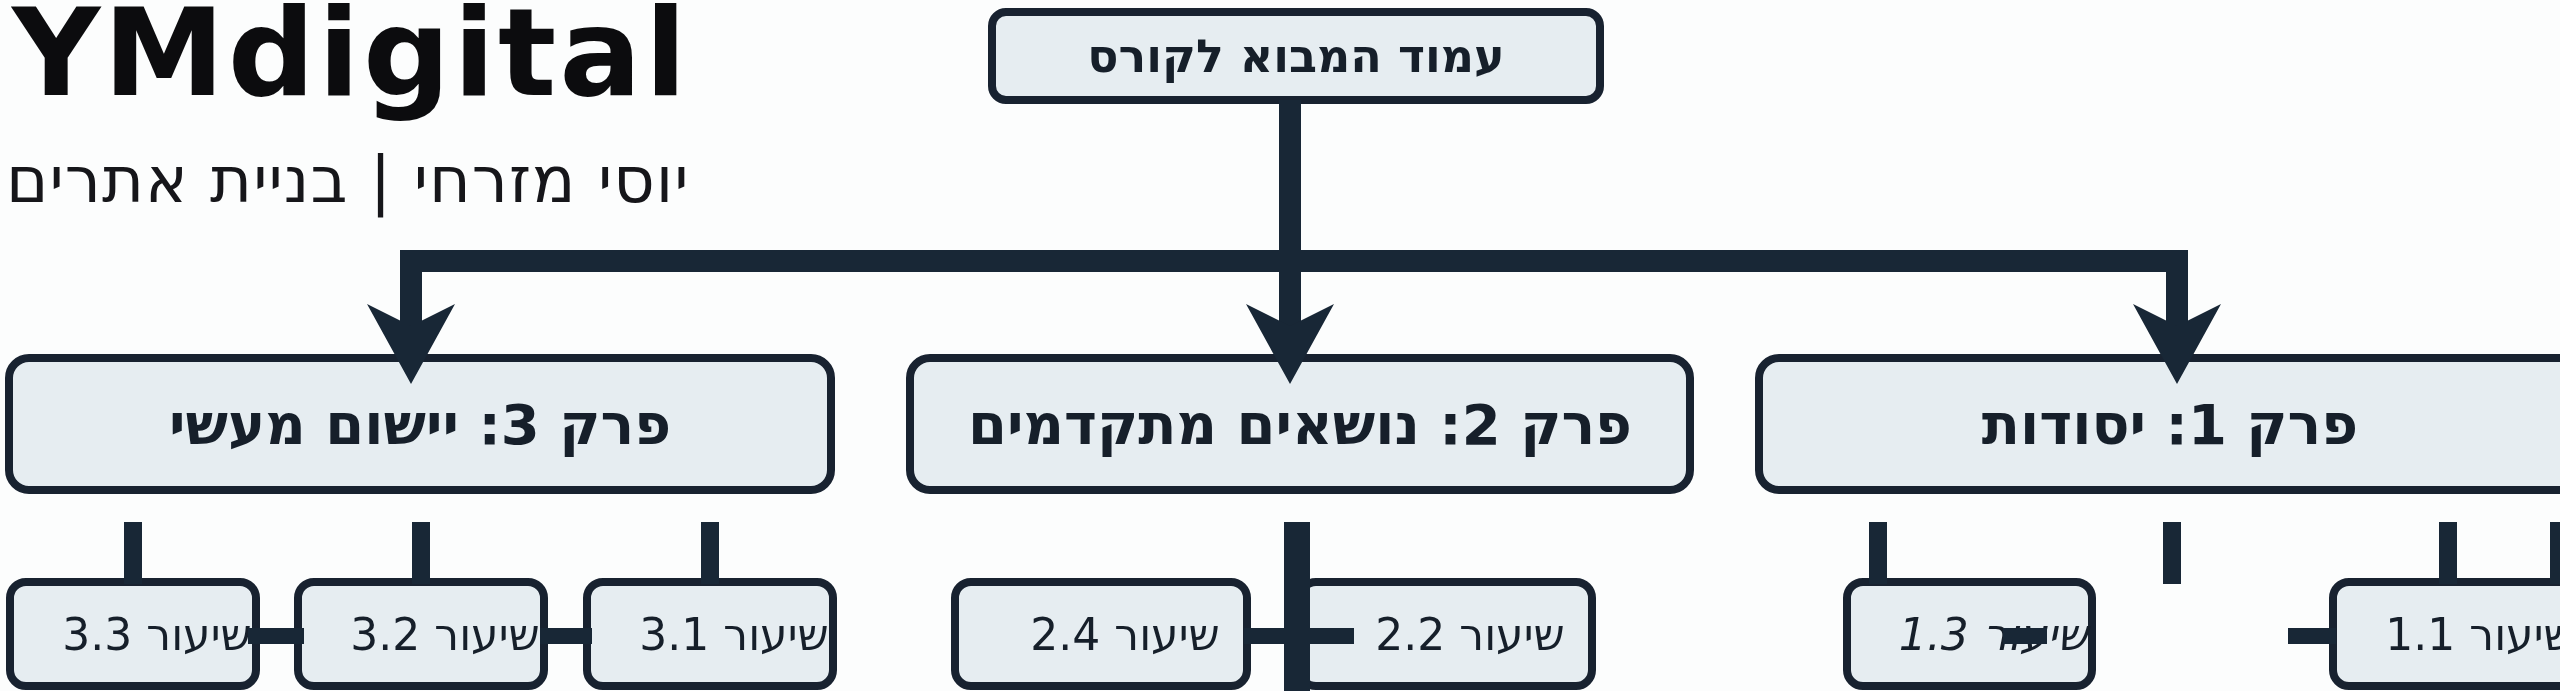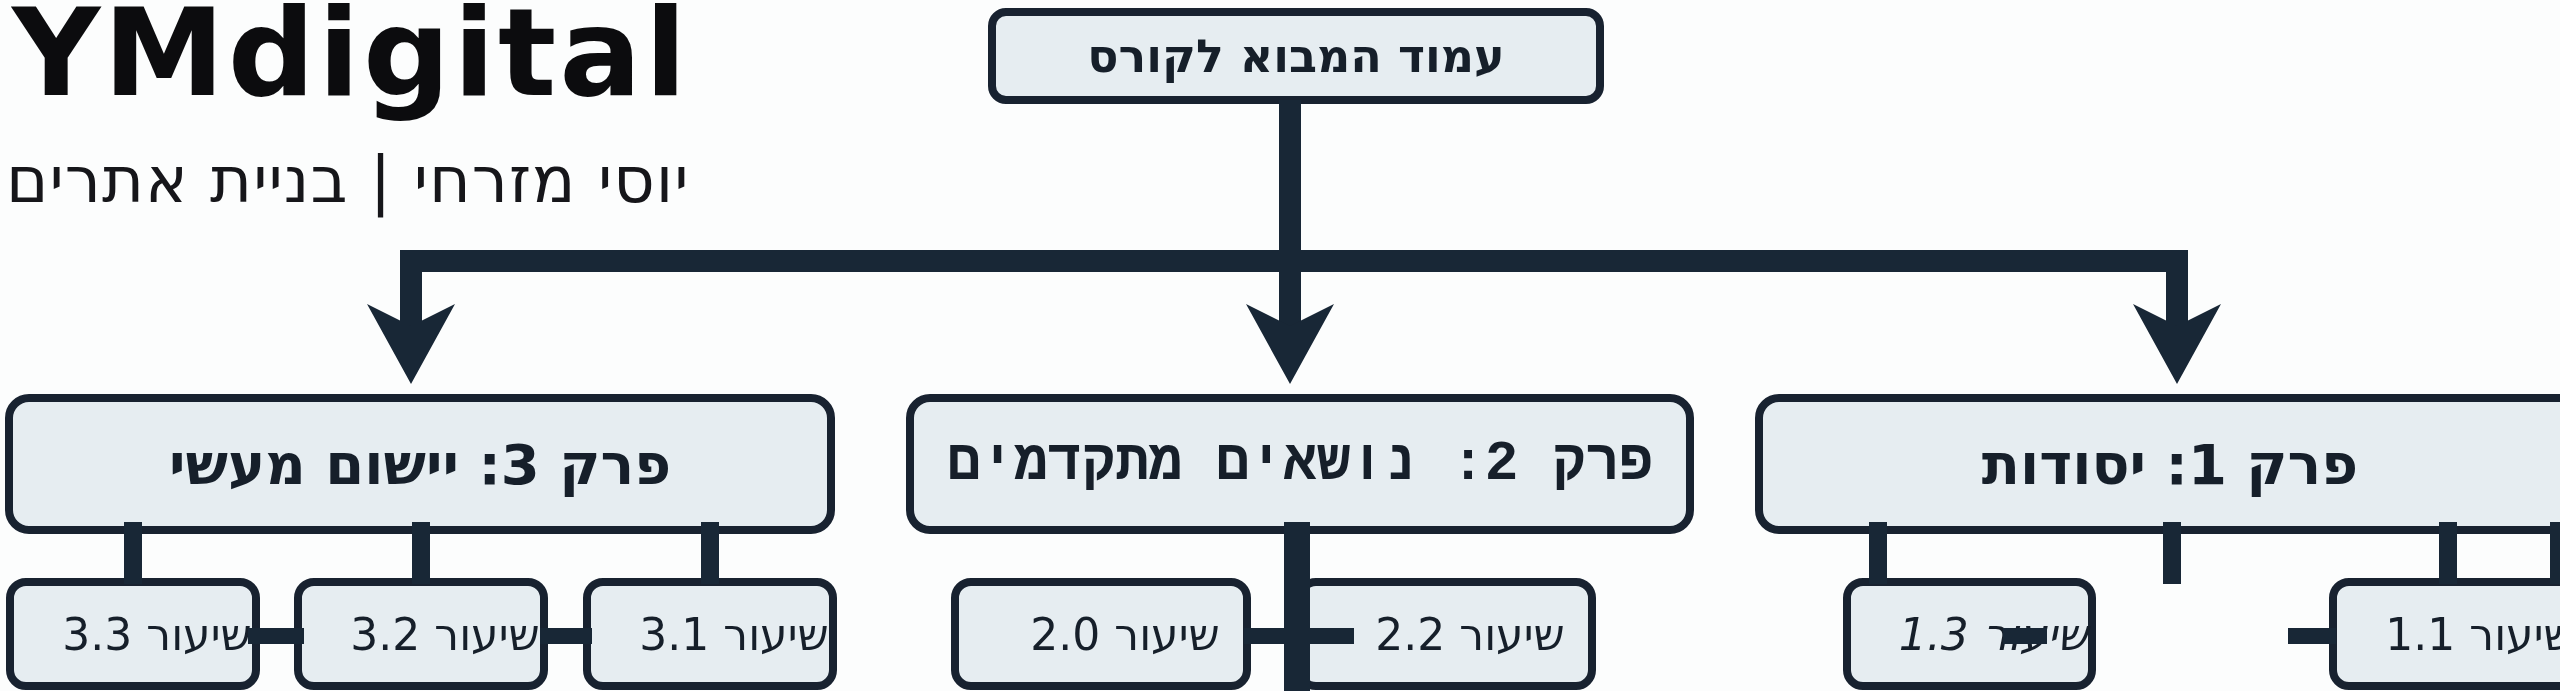--- a/index.html
+++ b/index.html
@@ -31,23 +31,23 @@
   
   .node{
     position:absolute;box-sizing:border-box;direction:rtl;
     background:var(--box-fill);border:8px solid var(--box-border);
     display:flex;align-items:center;justify-content:center;
     text-align:center;white-space:nowrap;
   }
   .node-root{left:980px;top:8px;width:616px;height:96px;border-radius:18px;
     font-size:46px;font-weight:700;margin-left:8px;}
   .node-chapter{top:354px;height:140px;border-radius:24px;
-    font-size:56px;font-weight:700;margin-top:40px;}
+    font-size:56px;font-weight:700;}
   #ch3{left:5px;width:830px;}
-  #ch2{left:906px;width:788px;font-family:Liberation Mono, monospace;}
+  #ch2{left:906px;width:788px;}
   #ch1{left:1755px;width:830px;} 
   .node-lesson{top:578px;height:112px;border-radius:20px;
     font-size:44px;font-weight:500;padding-left:48px;}
   #l33{left:6px;width:254px;}
   #l32{left:294px;width:254px;}
   #l31{left:583px;width:254px;}
   #l24{left:951px;width:300px;}
   #l22{left:1296px;width:300px;}
   #l13{left:1843px;width:253px;font-style:italic;}
   #l12{left:2041px;width:253px;}
@@ -86,21 +86,21 @@
     <span>שיעור 3.3</span>
   </div>
   <div class="node node-lesson" id="l32">
     <span>שיעור 3.2</span>
   </div>
   <div class="node node-lesson" id="l31">
     <span>שיעור 3.1</span>
   </div>
 
   <div class="node node-lesson" id="l24">
-    <span>שיעור 2.0</span>
+    <span>שיעור 2.4</span>
   </div>
   <div class="node node-lesson" id="l22">
     <span>שיעור 2.2</span>
   </div>
 
   <div class="node node-lesson" id="l13">
     <span>שיעור 1.3</span>
   </div>
   <div class="node node-lesson" id="l11">
     <span>שיעור 1.1</span>

